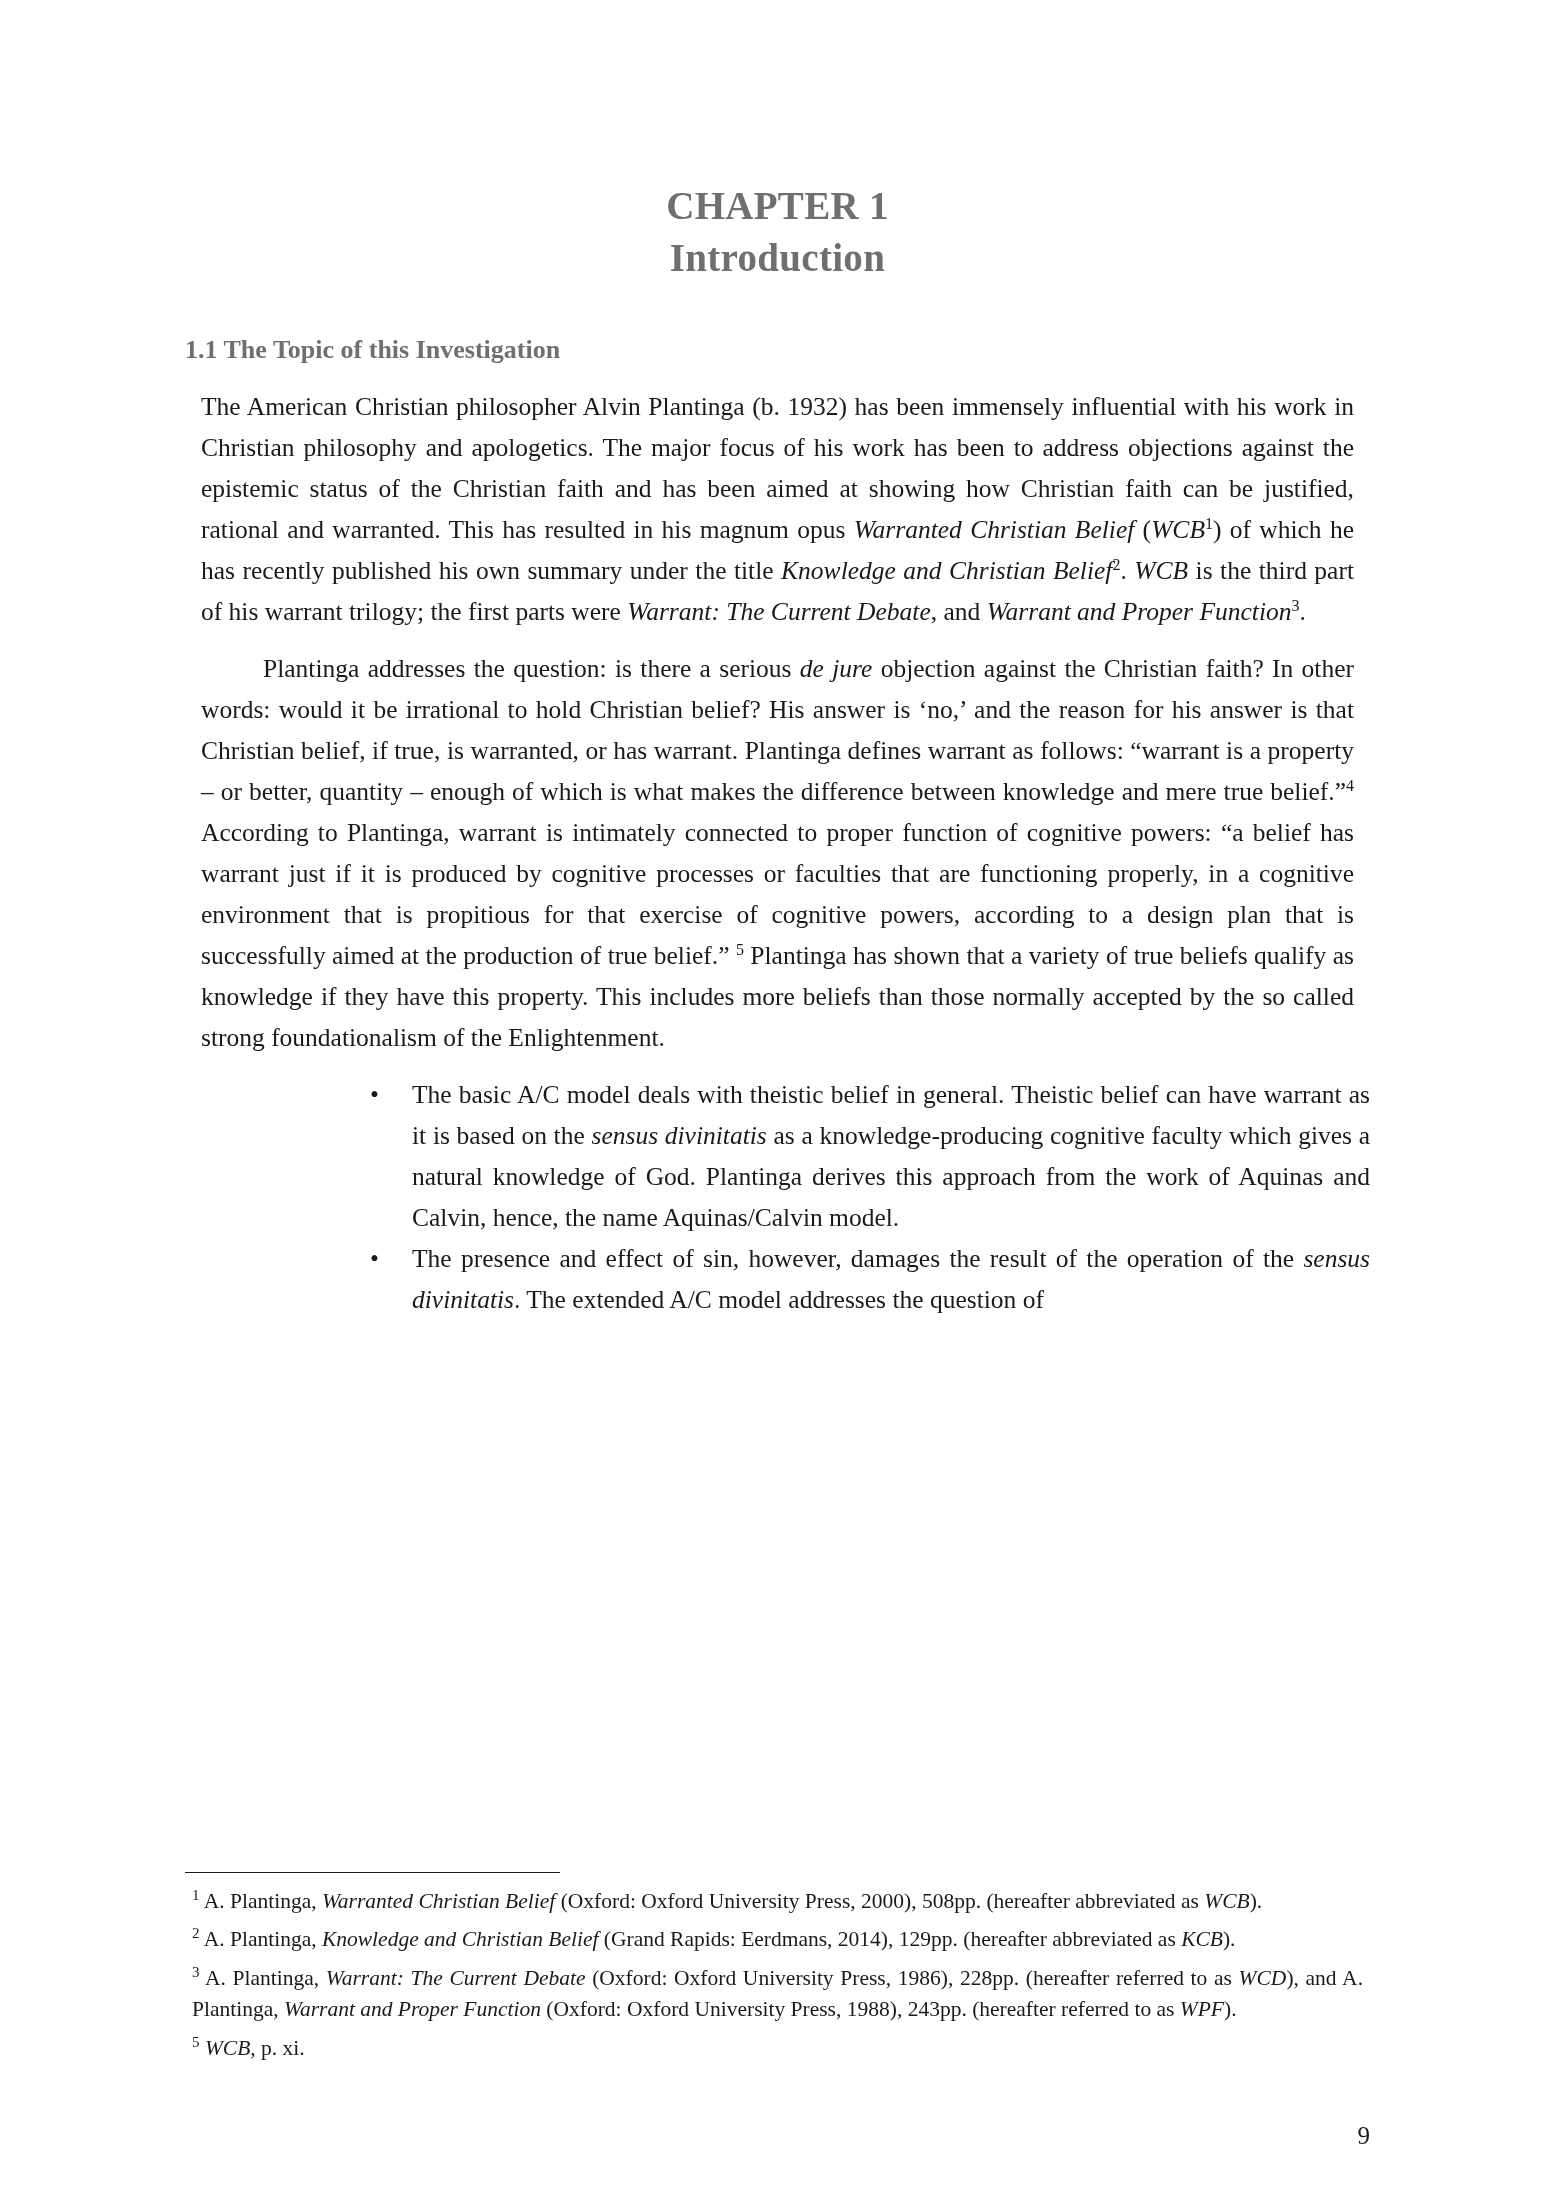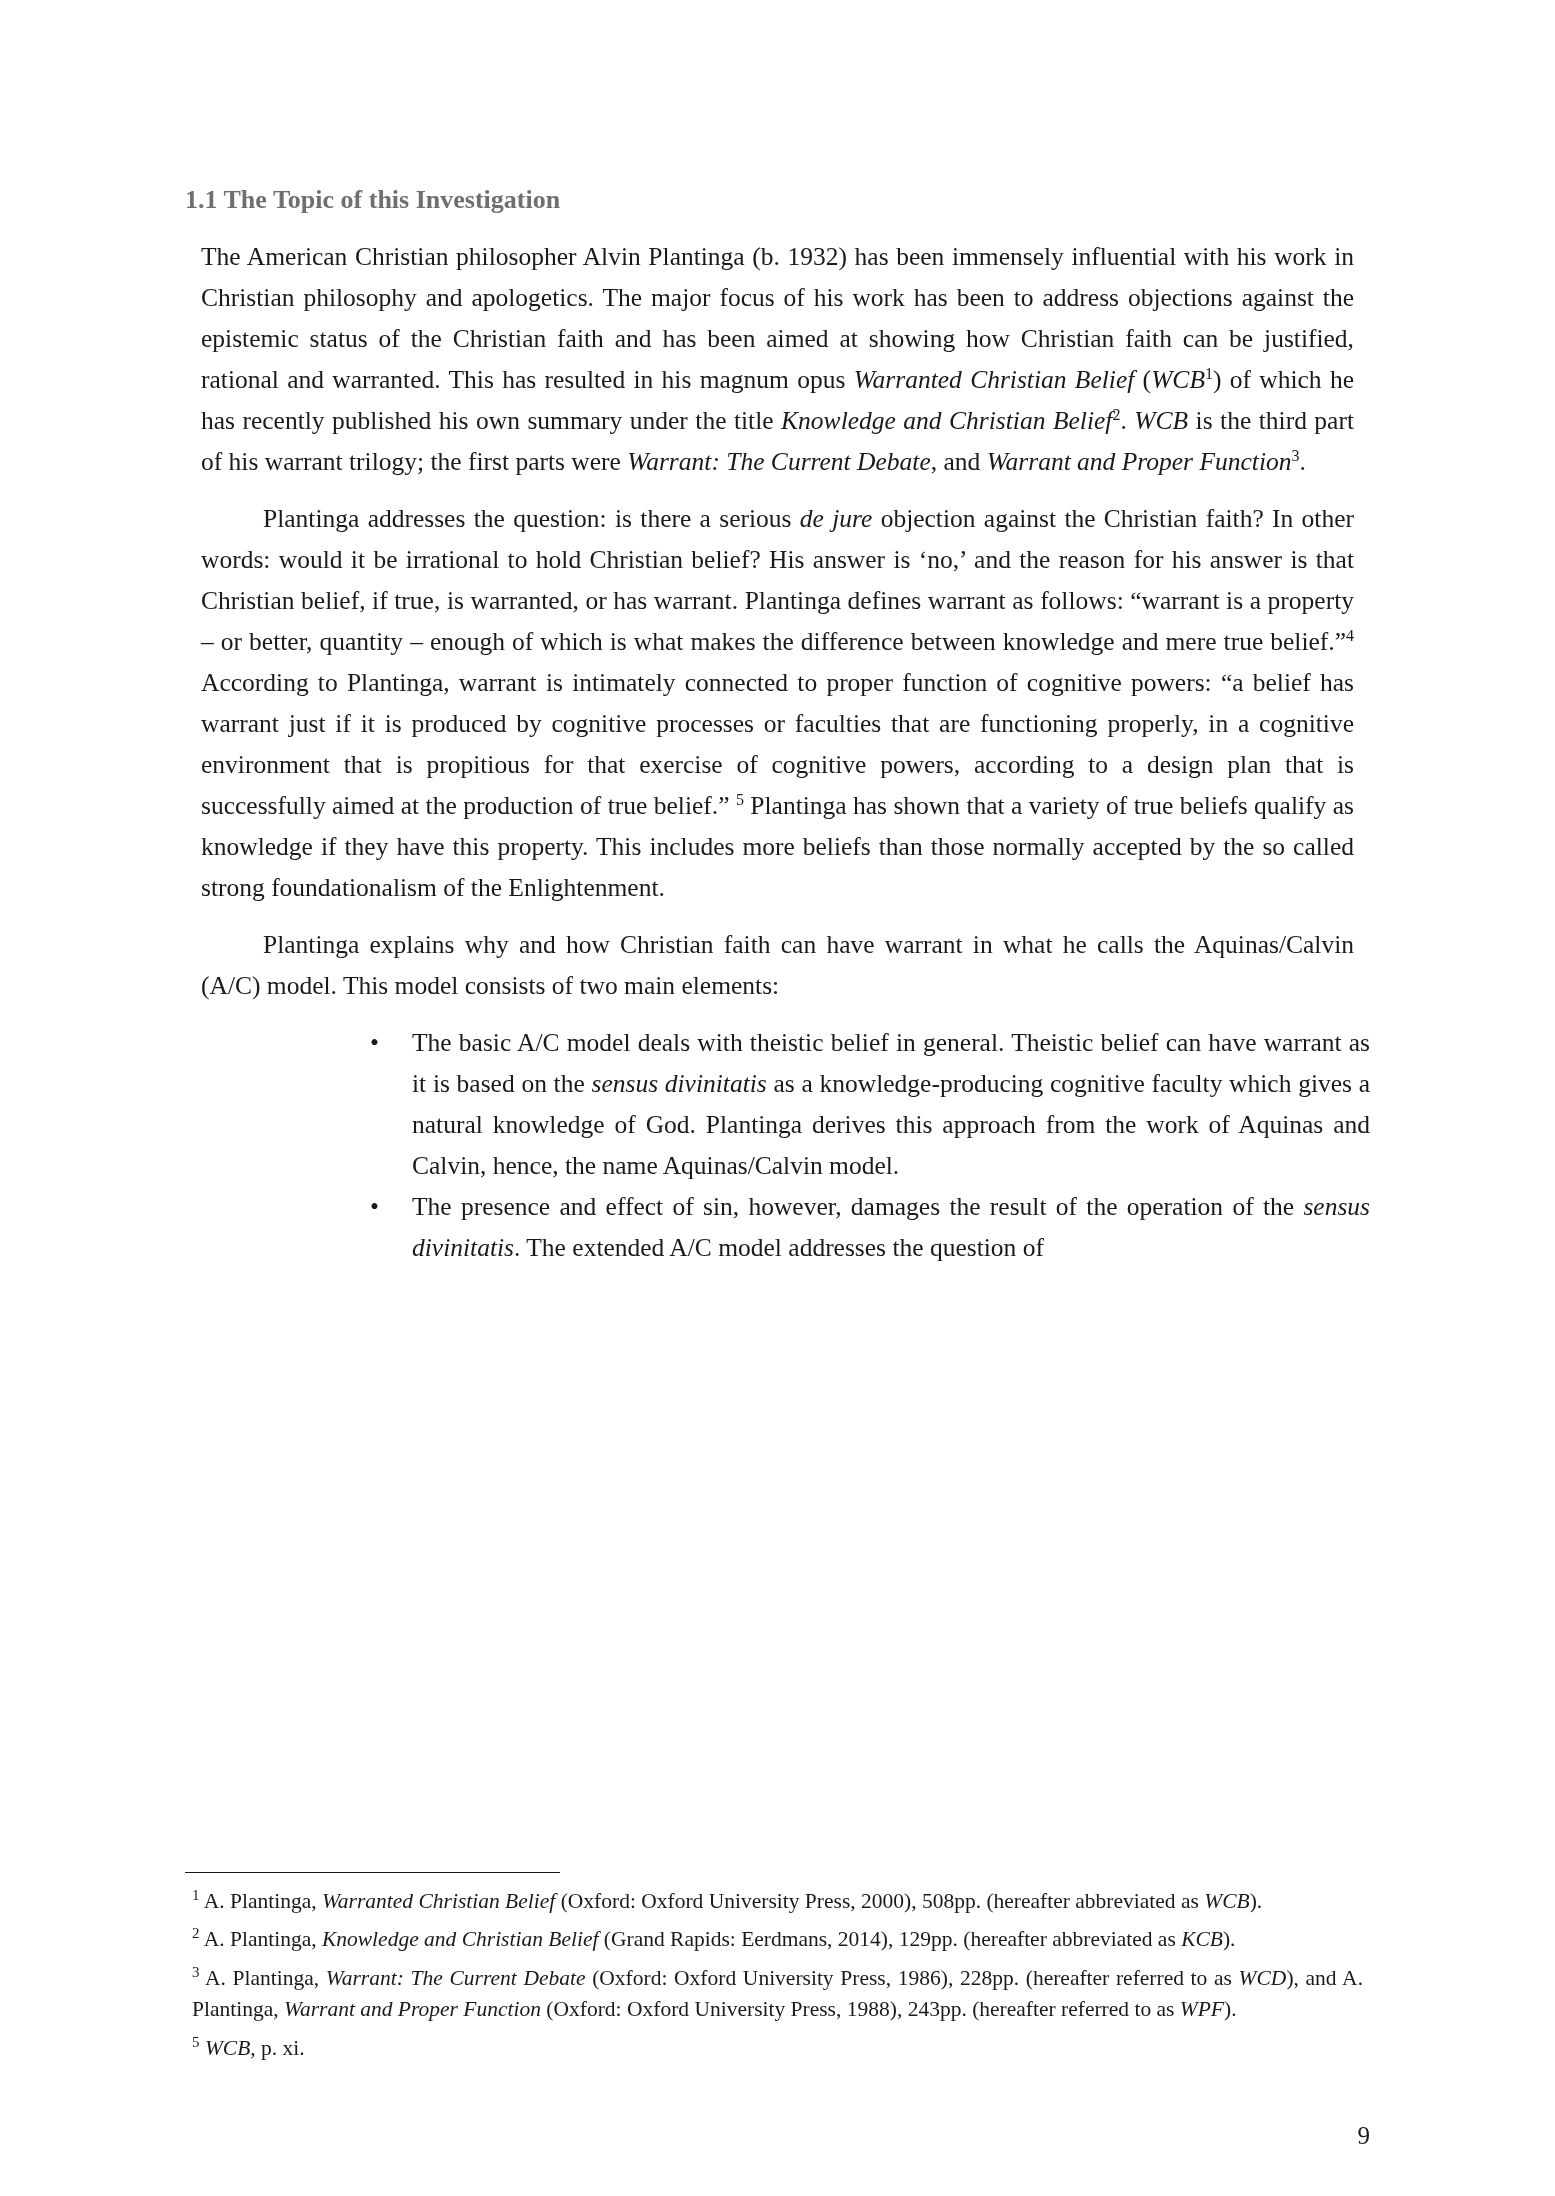--- a/index.html
+++ b/index.html
@@ -109,28 +109,31 @@
     bottom: 46px;
     font-size: 25px;
     color: #1a1a1a;
   }
 </style>
 </head>
 <body>
 
 <div class="page">
 
+  <div class="chapter-head">
+    <div class="chapter-num">CHAPTER 1</div>
+    <div class="chapter-title">Introduction</div>
+  </div>
 
   <h2 class="section-head">1.1 The Topic of this Investigation</h2>
 
   <p class="body"><span>The American Christian philosopher Alvin Plantinga (b. 1932) has been immensely influential with his work in Christian philosophy and apologetics. The major focus of his work has been to address objections against the epistemic status of the Christian faith and has been aimed at showing how Christian faith can be justified, rational and warranted. This has resulted in his magnum opus </span><i>Warranted Christian Belief</i><span> (</span><i>WCB</i><sup>1</sup><span>) of which he has recently published his own summary under the title </span><i>Knowledge and Christian Belief</i><sup>2</sup><span>. </span><i>WCB</i><span> is the third part of his warrant trilogy; the first parts were </span><i>Warrant: The Current Debate</i><span>, and </span><i>Warrant and Proper Function</i><sup>3</sup><span>.</span></p>
 
   <p class="body indent"><span>Plantinga addresses the question: is there a serious </span><i>de jure</i><span> objection against the Christian faith? In other words: would it be irrational to hold Christian belief? His answer is ‘no,’ and the reason for his answer is that Christian belief, if true, is warranted, or has warrant. Plantinga defines warrant as follows: “warrant is a property – or better, quantity – enough of which is what makes the difference between knowledge and mere true belief.”</span><sup>4</sup><span> According to Plantinga, warrant is intimately connected to proper function of cognitive powers: “a belief has warrant just if it is produced by cognitive processes or faculties that are functioning properly, in a cognitive environment that is propitious for that exercise of cognitive powers, according to a design plan that is successfully aimed at the production of true belief.” </span><sup>5</sup><span> Plantinga has shown that a variety of true beliefs qualify as knowledge if they have this property. This includes more beliefs than those normally accepted by the so called strong foundationalism of the Enlightenment.</span></p>
 
-  <p class="body indent">Plantinga explains why and how Christian faith can have warrant in what he calls the Aquinas/Calvin (A/C) model. This model consists of two main elements:</p>
 
   <ul class="bullets">
     <li><span class="bullet-dot">•</span><span>The basic A/C model deals with theistic belief in general. Theistic belief can have warrant as it is based on the </span><i>sensus divinitatis</i><span> as a knowledge-producing cognitive faculty which gives a natural knowledge of God. Plantinga derives this approach from the work of Aquinas and Calvin, hence, the name Aquinas/Calvin model.</span></li>
     <li><span class="bullet-dot">•</span><span>The presence and effect of sin, however, damages the result of the operation of the </span><i>sensus divinitatis</i><span>. The extended A/C model addresses the question of</span></li>
   </ul>
 
   <div class="footnote-area">
     <div class="footnote-rule"></div>
 
     <p class="footnote"><sup>1</sup><span> A. Plantinga, </span><i>Warranted Christian Belief</i><span> (Oxford: Oxford University Press, 2000), 508pp. (hereafter abbreviated as </span><i>WCB</i><span>).</span></p>

